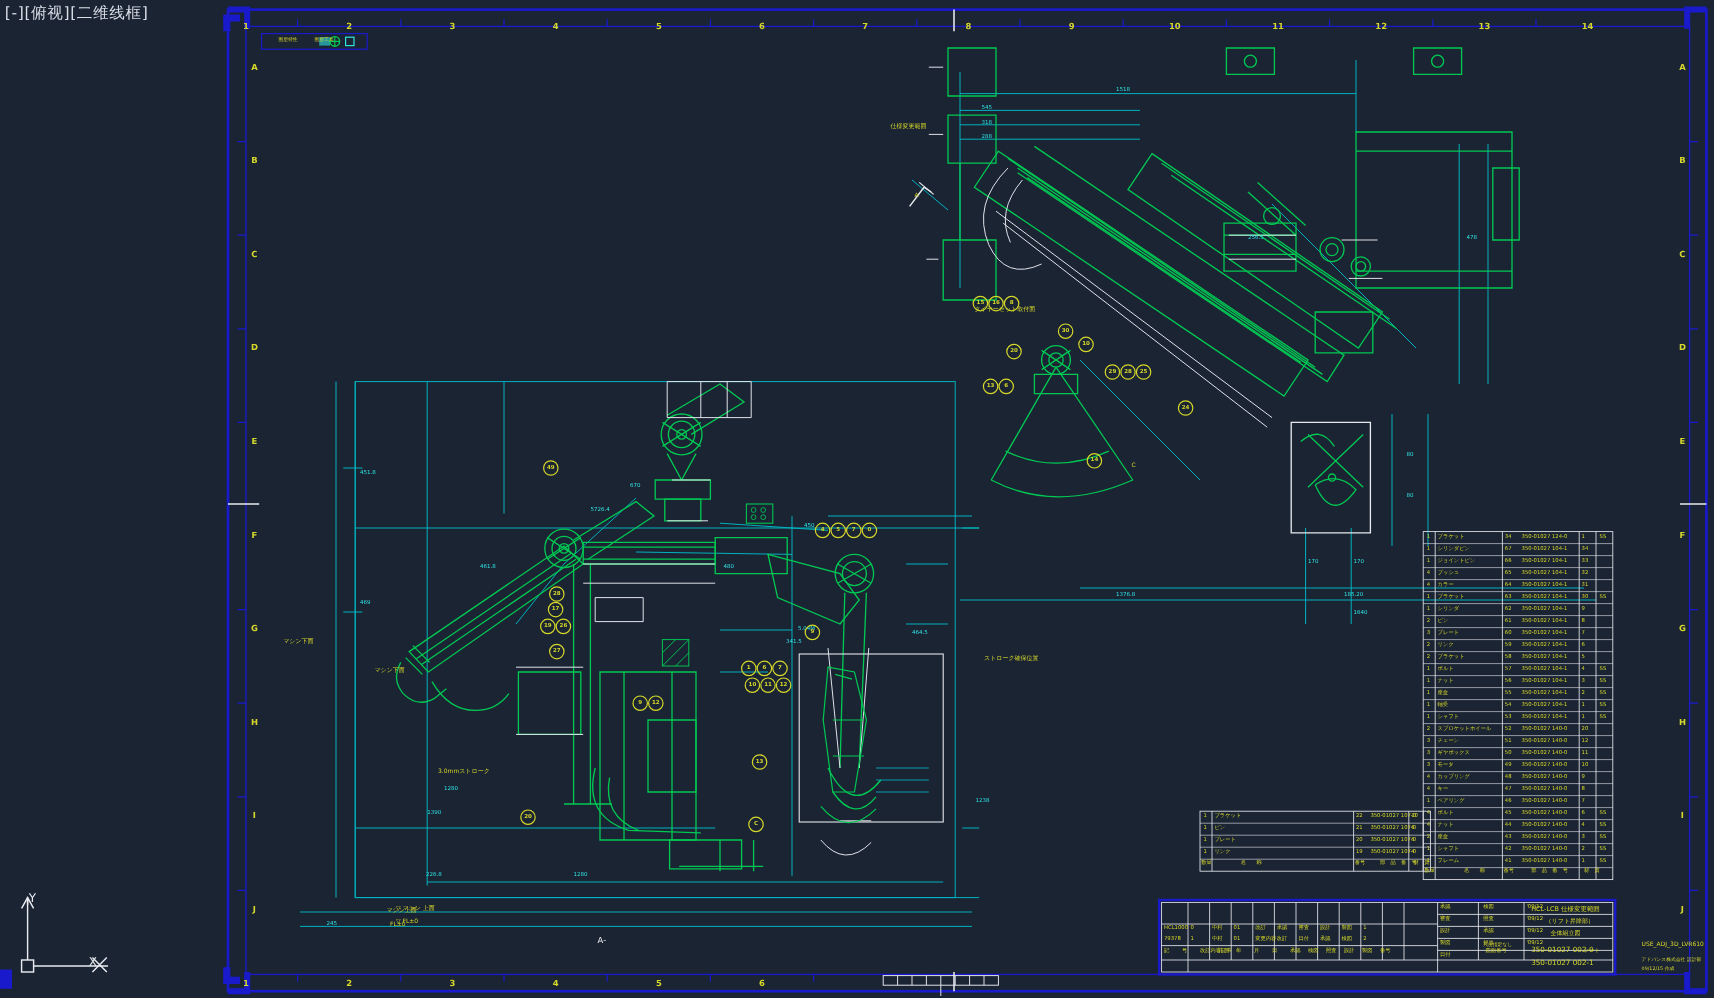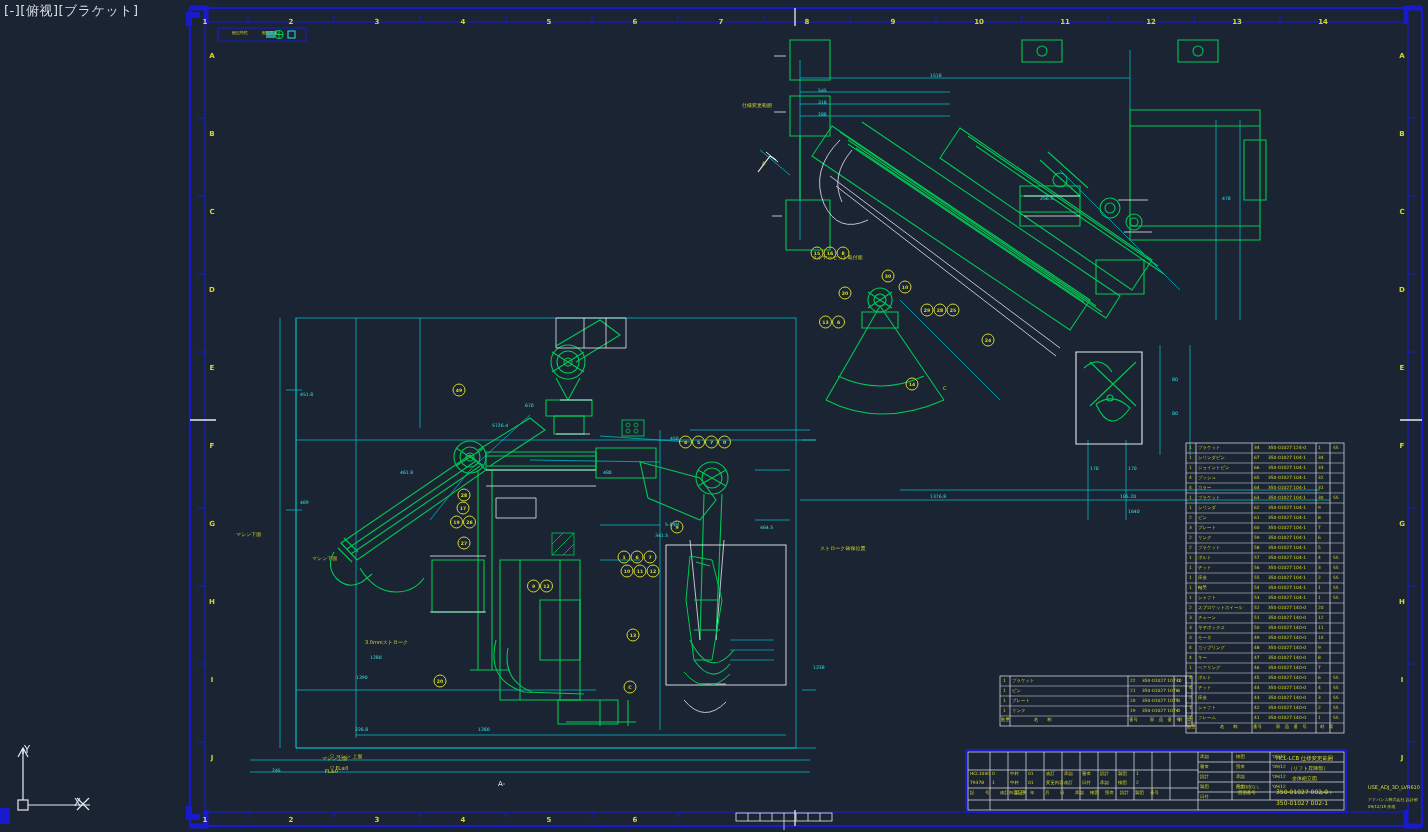--- a/index.html
+++ b/index.html
@@ -19,21 +19,21 @@
   .notetext{position:absolute;color:#d6d82a;font-size:5px;white-space:nowrap;
       font-family:"DejaVu Sans",sans-serif;}
   .whitetext{position:absolute;color:#e8eaf0;font-size:7px;white-space:nowrap;
       font-family:"DejaVu Sans",sans-serif;}
   .tinytext{position:absolute;color:#d6d82a;font-size:4px;white-space:nowrap;
       font-family:"DejaVu Sans",sans-serif;line-height:1.25;}
 </style>
 </head>
 <body>
 
-<div id="viewport-label" class="abs">[-][俯视][ブラケット]</div>
+<div id="viewport-label" class="abs">[-][俯视][二维线框]</div>
 
 <svg id="canvas" xmlns="http://www.w3.org/2000/svg" viewBox="0 0 1428 832">
   <defs>
     <g id="arrowhead">
         <path d="M0,0 L4,1.3 L4,-1.3 Z" fill="#00d9d9"></path>
       </g>
   </defs>
 
   <g stroke="#1a1acd" fill="none">
     <rect x="190" y="8" width="1232" height="818" stroke-width="2.2"></rect>

